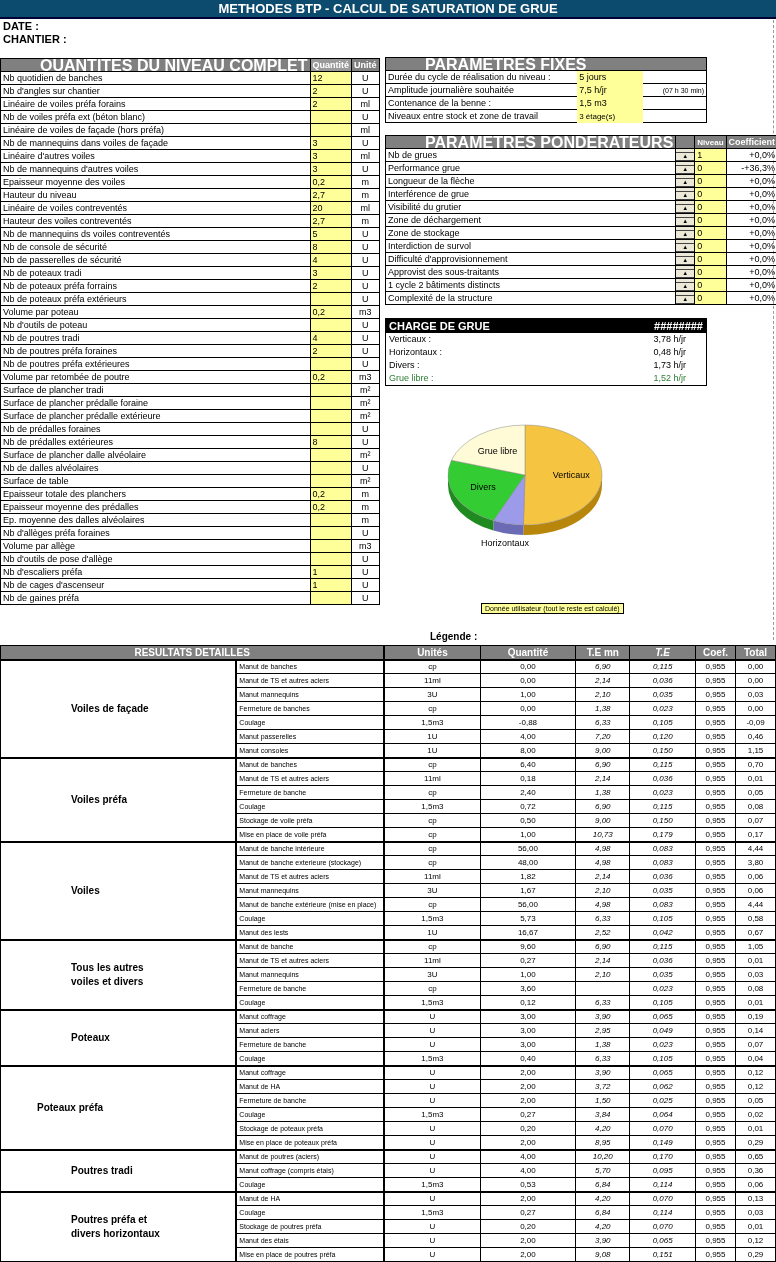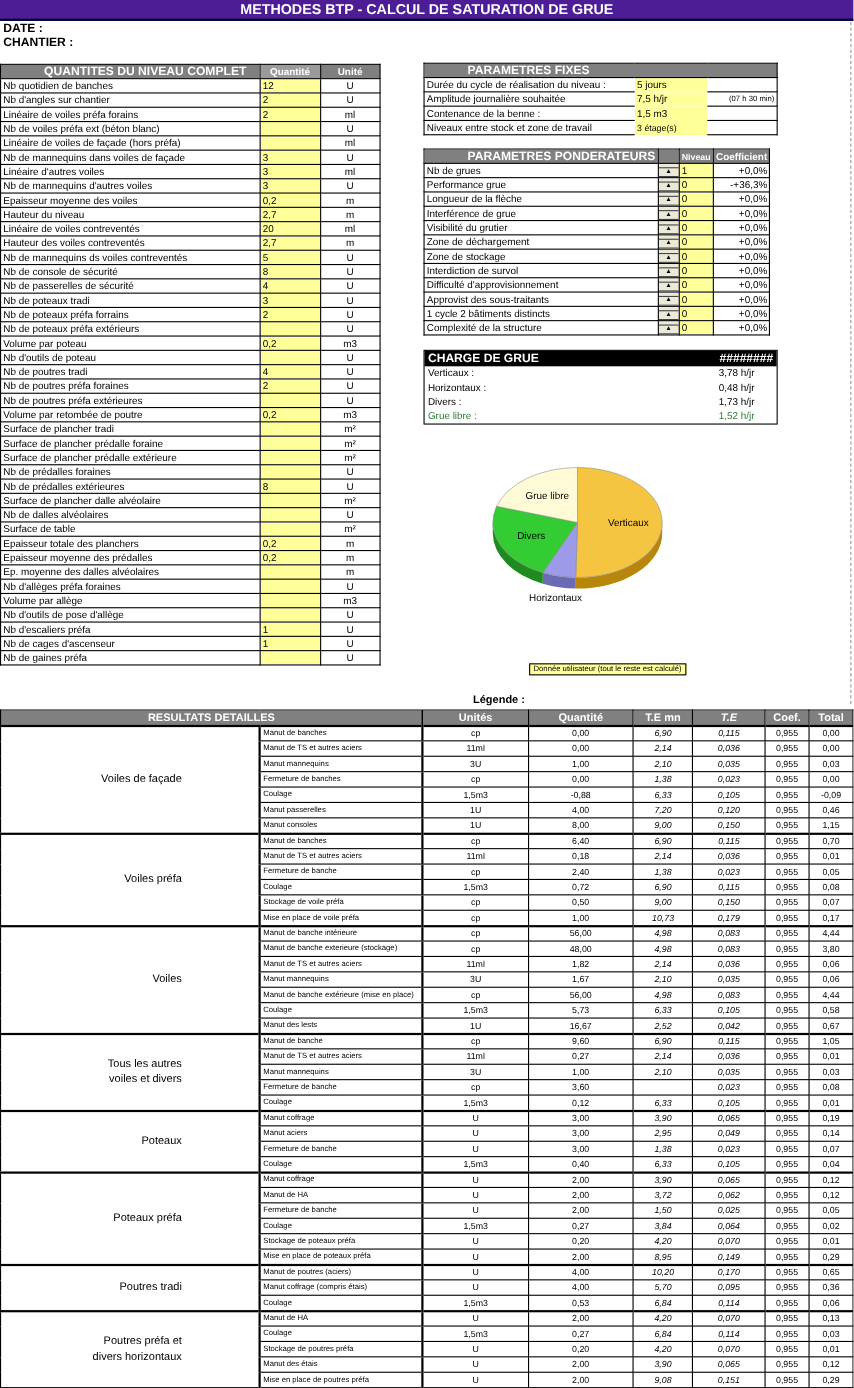--- a/index.html
+++ b/index.html
@@ -1,24 +1,24 @@
 <!DOCTYPE html>
 <html><head>
 <meta charset="utf-8">
 <style>
   * { box-sizing: border-box; margin: 0; padding: 0; }
   body { width: 776px; height: 1262px; background: #fff; font-family: "Liberation Sans", sans-serif; font-size: 9px; color: #000; position: relative; overflow: hidden; }
-  .titlebar { position: absolute; left: 0; top: 0; width: 776px; height: 19px; background: #4c1d95; border-bottom: 2px solid #000033; color: #fff; font-weight: bold; font-size: 13px; text-align: center; line-height: 18px; }
+  .titlebar { position: absolute; left: 0; top: 0; width: 776px; height: 19px; background: #0c4a6e; border-bottom: 2px solid #000033; color: #fff; font-weight: bold; font-size: 13px; text-align: center; line-height: 18px; }
   .meta { position: absolute; left: 3px; font-weight: bold; font-size: 11px; }
   .dashed-edge { position: absolute; left: 773px; top: 20px; width: 0; height: 620px; border-left: 1px dashed #999; }
 
   table { border-collapse: collapse; }
   td { border: 1px solid #000; height: 13px; padding: 0 2px; white-space: nowrap; overflow: hidden; font-size: 9px; line-height: 11px; }
   .hdr { background: #808080; color: #fff; font-weight: bold; }
-  .hdr-big { font-size: 11px; padding-left: 39px; }
+  .hdr-big { font-size: 16px; padding-left: 39px; }
   .yel { background: #ffff99; }
   .c { text-align: center; }
   .r { text-align: right; }
 
   #qty { position: absolute; left: 0; top: 58px; width: 346px; }
   #qty td { height: 13px; }
   #fix { position: absolute; left: 385px; top: 57px; width: 322px; }
   #pond { position: absolute; left: 385px; top: 135px; width: 282px; }
   .spin { background: #ece9d8; text-align: center; padding: 0; }
   .spin span { display: inline-block; width: 18px; height: 9px; border-top: 1px solid #444; border-bottom: 1px solid #444; font-size: 6px; line-height: 7px; color: #000; }
@@ -27,21 +27,21 @@
   #charge .ch-row { display: flex; justify-content: space-between; height: 13px; line-height: 13px; padding: 0 20px 0 3px; font-size: 9px; gap: 48px; }
   #charge .ch-row.green { color: #2e7d32; }
 
   #pie { position: absolute; left: 430px; top: 420px; width: 200px; height: 140px; }
   .legend { position: absolute; left: 430px; top: 604px; font-size: 10px; font-weight: bold; margin-top: 27px; }
   .legend-box { position: absolute; left: 481px; top: 603px; background: #ffff99; border: 1px solid #000; font-size: 7px; padding: 1px 3px; }
 
   #res { position: absolute; left: 0; top: 645px; width: 776px; }
   #res td { height: 14px; font-size: 8px; }
   #res .hdr td { background: #808080; color: #fff; font-weight: bold; font-size: 10px; text-align: center; height: 14px; }
-  #res .grp { text-align: right; font-weight: normal; font-size: 10px; white-space: normal; line-height: 14px; vertical-align: middle; }
+  #res .grp { text-align: left; font-weight: bold; font-size: 10px; white-space: normal; line-height: 14px; vertical-align: middle; }
   #res .gstart td { border-top: 2px solid #000; }
   #res td.sep { border-left: 2px solid #000; }
   #res .it { font-style: italic; }
 </style>
 </head>
 <body>
 
 <div class="titlebar">METHODES BTP - CALCUL DE SATURATION DE GRUE</div>
 <div class="meta" style="top:20px">DATE :</div>
 <div class="meta" style="top:33px">CHANTIER :</div>
@@ -712,21 +712,21 @@
       <tr class="">
         <td class=" sep" style="font-size: 7px;">Coulage</td>
         <td class="c sep">1,5m3</td>
         <td class="c">0,40</td>
         <td class="c it">6,33</td>
         <td class="c it">0,105</td>
         <td class="c">0,955</td>
         <td class="c">0,04</td>
       </tr>
       <tr class="gstart">
-        <td class="grp" rowspan="6" style="padding:0 70px">Poteaux préfa</td>
+        <td class="grp" rowspan="6" style="padding:0 36px">Poteaux préfa</td>
         <td class=" sep" style="font-size: 7px;">Manut coffrage</td>
         <td class="c sep">U</td>
         <td class="c">2,00</td>
         <td class="c it">3,90</td>
         <td class="c it">0,065</td>
         <td class="c">0,955</td>
         <td class="c">0,12</td>
       </tr>
       <tr class="">
         <td class=" sep" style="font-size: 7px;">Manut de HA</td>

